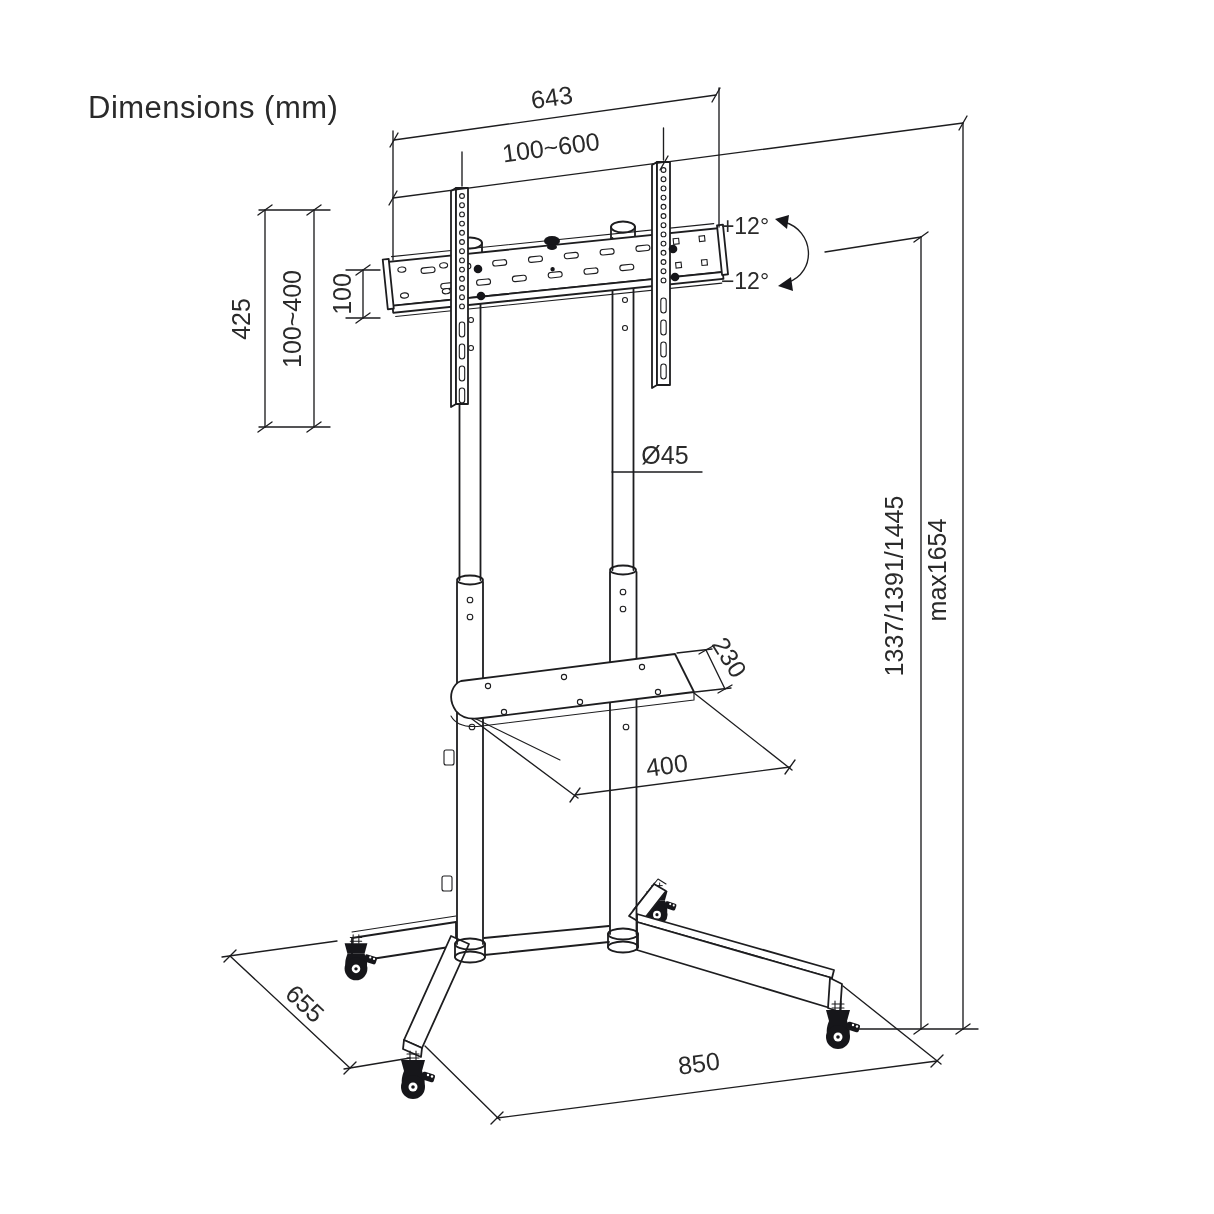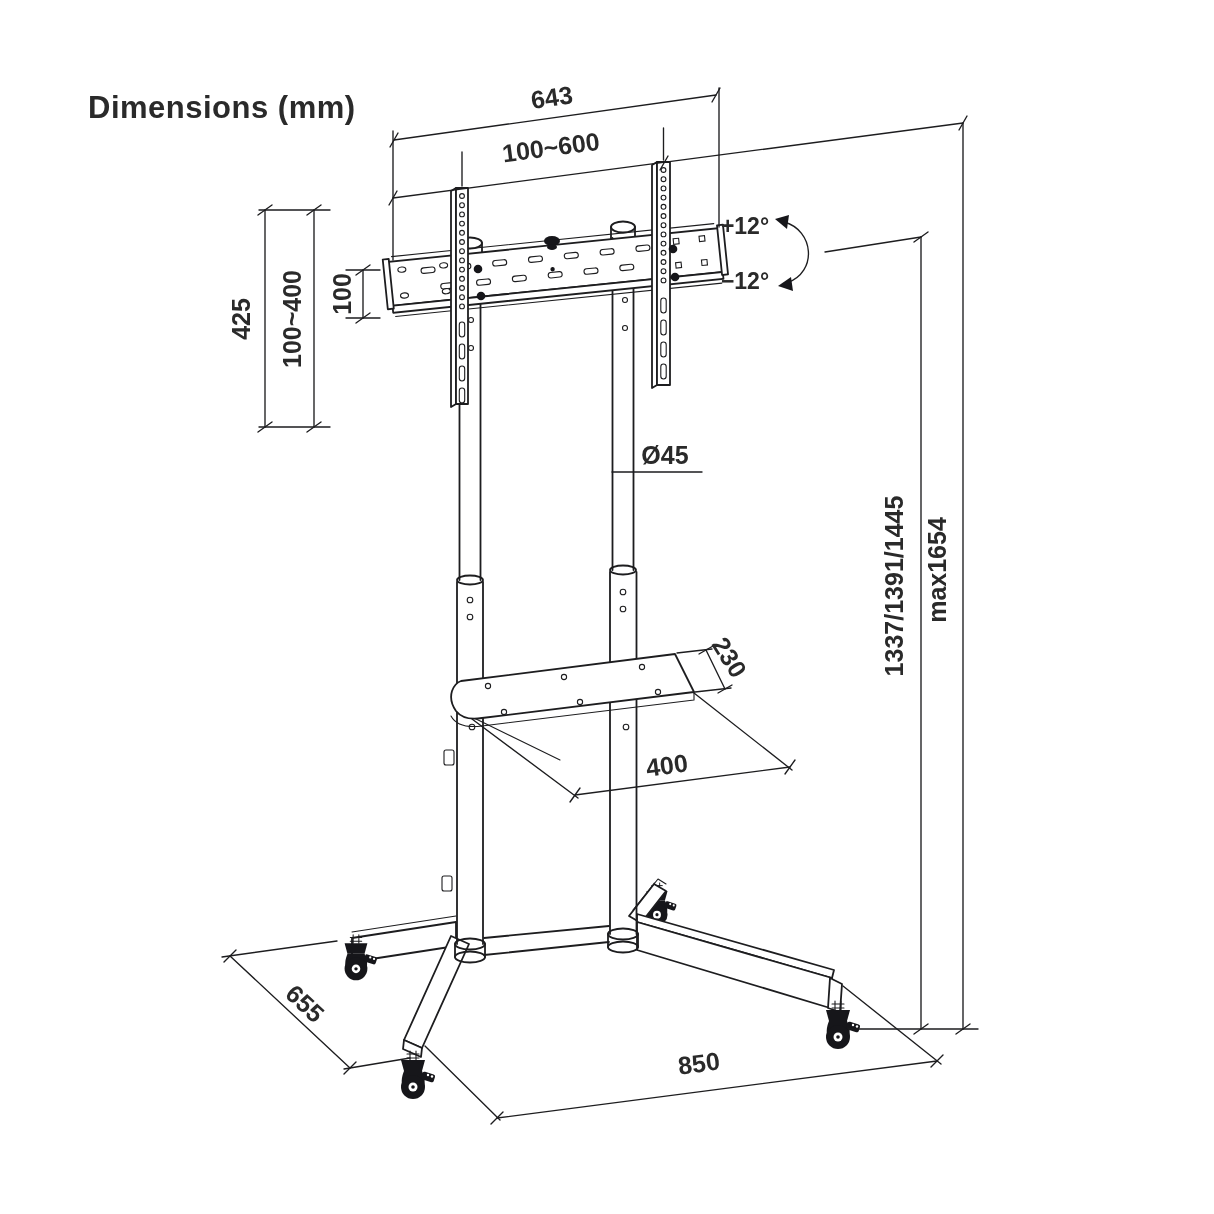--- a/index.html
+++ b/index.html
@@ -1,17 +1,17 @@
 <!DOCTYPE html>
 <html><head>
 <meta charset="utf-8">
 <style>
   html,body{margin:0;padding:0;background:#fff;}
   .stage{position:relative;width:1214px;height:1214px;background:#fff;overflow:hidden;
-         font-family:"Liberation Sans",sans-serif;font-weight:bold;}
+         font-family:"Liberation Sans",sans-serif;}
   svg{display:block;}
   .s    {stroke:#1d1d1f;stroke-width:1.8;fill:none;stroke-linecap:round;stroke-linejoin:round;}
   .thin {stroke:#1d1d1f;stroke-width:1.1;fill:none;stroke-linecap:round;stroke-linejoin:round;}
   .fw   {fill:#ffffff;}
   .blk  {fill:#16161a;stroke:none;}
   .hole {fill:#ffffff;stroke:#1d1d1f;stroke-width:1.1;}
   .dline{stroke:#1d1d1f;stroke-width:1.35;fill:none;stroke-linecap:round;}
   .dtxt {font-family:"Liberation Sans",sans-serif;font-size:25px;fill:#2a2a2a;}
   .dtxt-sm{font-family:"Liberation Sans",sans-serif;font-size:23px;fill:#2a2a2a;}
   .title{font-family:"Liberation Sans",sans-serif;font-size:31px;fill:#2a2a2a;letter-spacing:.5px;}

